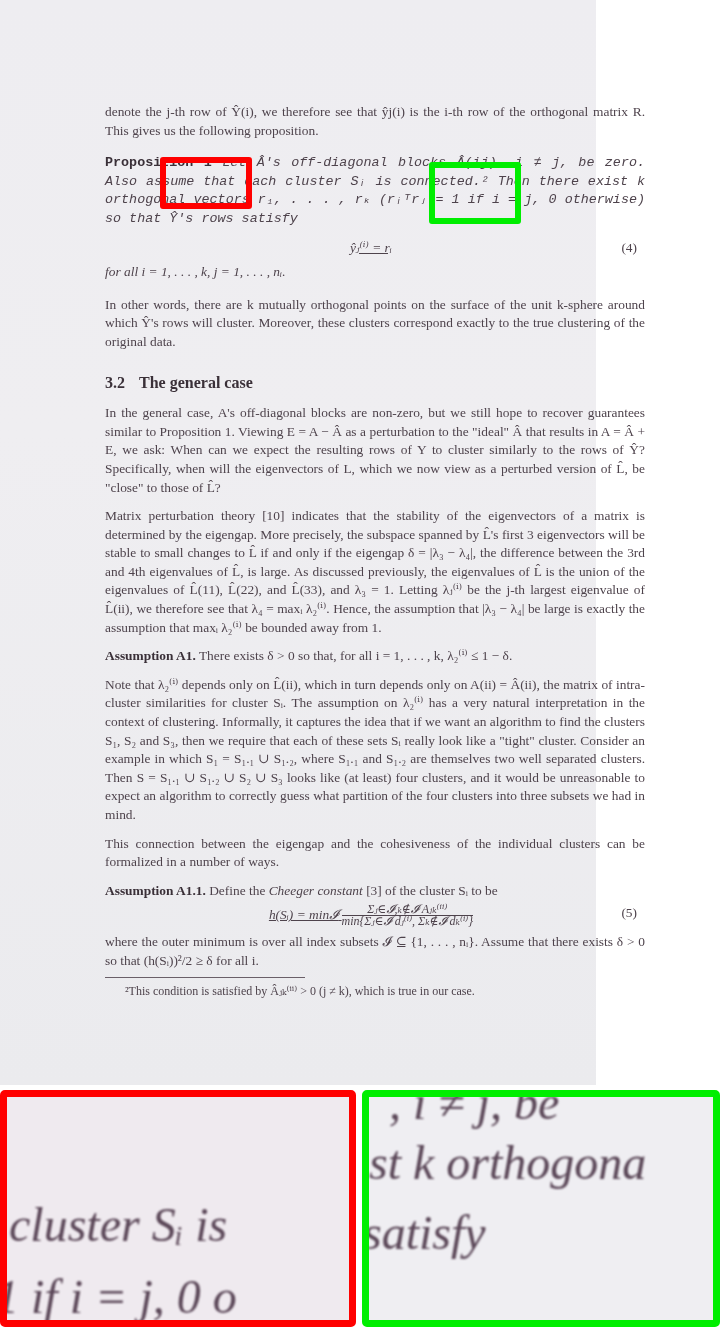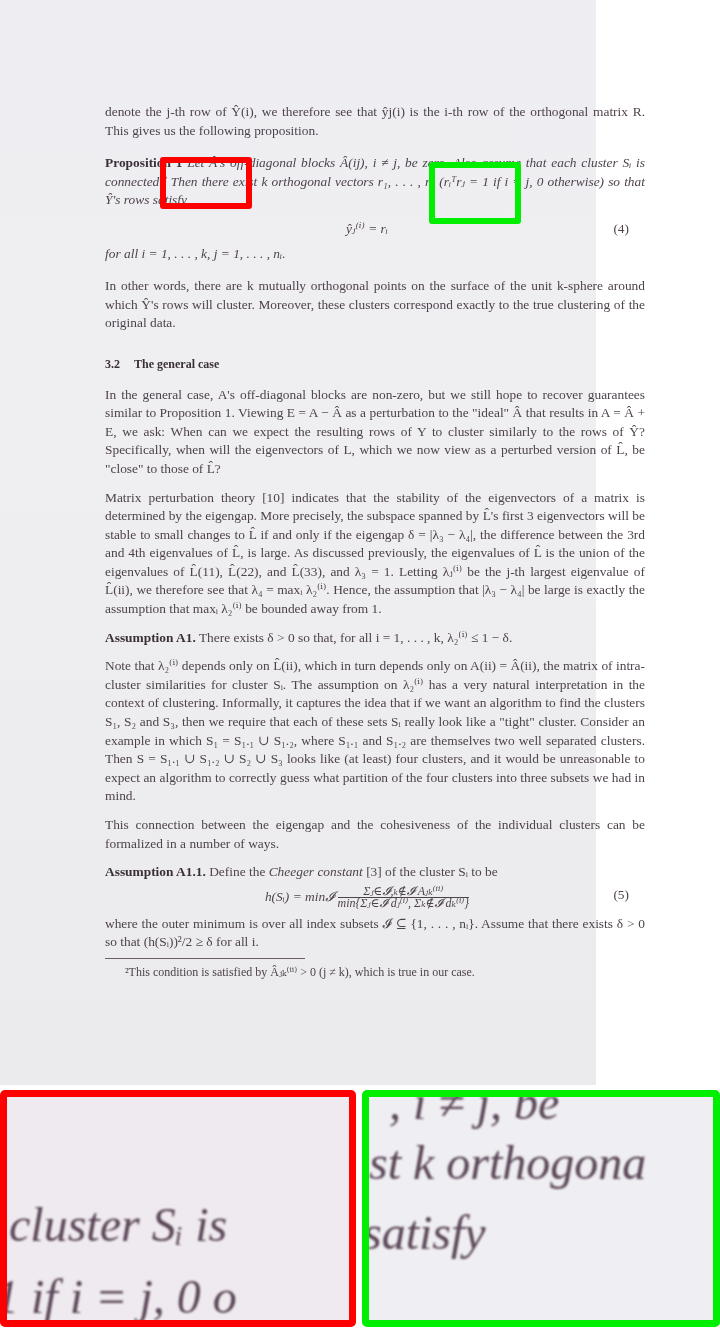--- a/index.html
+++ b/index.html
@@ -14,25 +14,25 @@
     background:linear-gradient(180deg,#eeedf1 0%,#efeef1 40%,#ebebee 100%);
   }
   .page-text {
     position:absolute; left:105px; top:103px; width:540px;
     font-size:13.4px; line-height:18.6px; color:#4e434c;
   }
   .page-text p { margin:0 0 10px 0; text-align:justify; }
   .page-text .it { font-style:italic; }
   .page-text .b { font-weight:bold; color:#3a3038; }
   .eq {
-    position:relative; text-align:center; margin:2px 16px 6px 0; font-style:italic;
+    position:relative; text-align:center; margin:2px 8px 6px 0; font-style:italic;text-decoration:underline;
   }
   .eq .num { position:absolute; right:0; top:0; font-style:normal; }
   .section-heading {
-    font-weight:bold; font-size:12px; margin:22px 0 12px 0; color:#3a3038;
+    font-weight:bold; font-size:16px; margin:22px 0 12px 0; color:#3a3038;
   }
   .section-heading .sec-num { margin-right:14px; }
   .footnote-rule { width:200px; border-top:1px solid #6a5f68; margin:6px 0 4px 0; }
   .footnote { font-size:12px; padding-left:20px; color:#4e434c; }
   .frac { display:inline-block; vertical-align:middle; text-align:center; font-size:12px; line-height:11px; }
   .frac .top { border-bottom:1px solid #4e434c; padding:0 2px; }
   .hl {
     position:absolute; border:6px solid; border-radius:3px; box-sizing:border-box;
   }
   .hl-red { left:160px; top:157px; width:92px; height:52px; border-color:#ff0000; }
@@ -47,21 +47,21 @@
   .inset .line { position:absolute; white-space:nowrap; font-size:48px; filter:blur(0.8px); }
   .inset .bold { font-weight:bold; }
   .inset .it { font-style:italic; }
 </style>
 </head>
 <body>
 
 <div class="photo">
   <div class="page-text">
     <p>denote the j-th row of Ŷ(i), we therefore see that ŷj(i) is the i-th row of the orthogonal matrix R. This gives us the following proposition.</p>
-    <p style="margin-top:14px;">
+    <p style="margin-top:14px;font-family:Liberation Mono, monospace;">
       <span class="b">Proposition 1</span>
       <span class="it">Let Â's off-diagonal blocks Â(ij), i ≠ j, be zero. Also assume that each cluster Sᵢ is connected.² Then there exist k orthogonal vectors r₁, . . . , rₖ (rᵢᵀrⱼ = 1 if i = j, 0 otherwise) so that Ŷ's rows satisfy</span>
     </p>
     <div class="eq">
       <span>ŷⱼ⁽ⁱ⁾ = rᵢ</span>
       <span class="num">(4)</span>
     </div>
     <p class="it">for all i = 1, . . . , k, j = 1, . . . , nᵢ.</p>
     <p style="margin-top:14px;">In other words, there are k mutually orthogonal points on the surface of the unit k-sphere around which Ŷ's rows will cluster. Moreover, these clusters correspond exactly to the true clustering of the original data.</p>
     <div class="section-heading">

